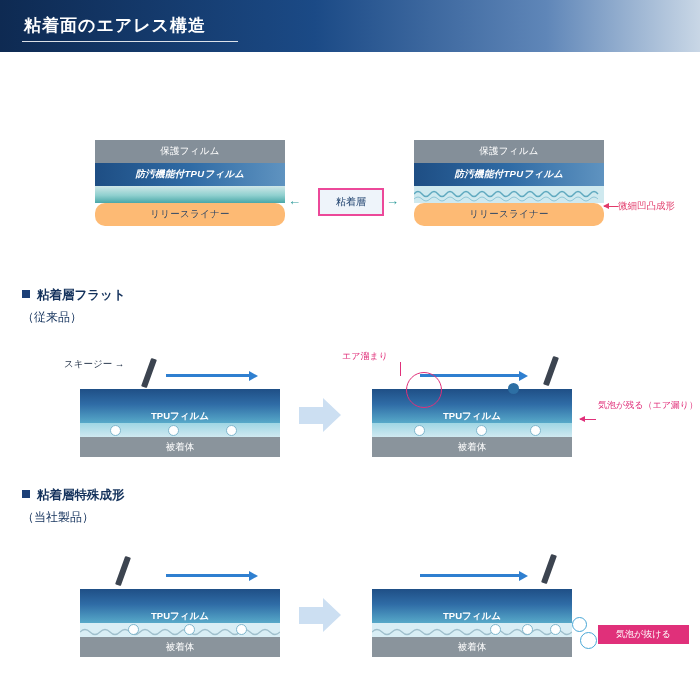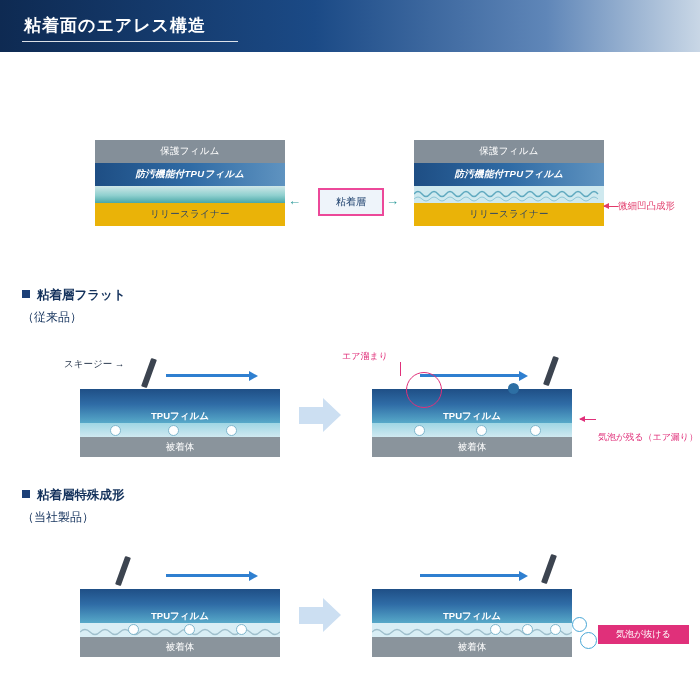--- a/index.html
+++ b/index.html
@@ -46,21 +46,21 @@
   
   .stack{position:absolute;width:190px;}
   .layer{
     position:relative;height:23px;box-sizing:border-box;
     display:flex;align-items:center;justify-content:center;
     font-size:9.5px;color:#ffffff;letter-spacing:.3px;white-space:nowrap;
   }
   .l-protect{background:#848f99;}
   .l-tpu{background:linear-gradient(90deg,#1e4e84 0%,#2f6ba5 50%,#5f93c0 100%);font-weight:bold;font-style:italic;}
   .l-adh-flat{background:linear-gradient(180deg,#cfe7e8 0%,#8fd0cf 55%,#4aa7a8 100%);height:17px;}
-  .l-liner{background:#eab308;color:#2c4566;}
+  .l-liner{background:#fdba74;color:#2c4566;border-radius:10px;}
   .l-adh-wave{height:17px;background:#ffffff;overflow:hidden;}
 
   .leftstack{left:95px;top:140px;}
   .rightstack{left:414px;top:140px;}
 
   .adh-label{
     position:absolute;left:318px;top:188px;width:62px;height:24px;
     border:2px solid #ec4899;background:#eef4fa;color:#1b3e6b;
     font-size:10px;display:flex;align-items:center;justify-content:center;
   }
@@ -233,21 +233,21 @@
         <span>被着体</span>
       </div>
   </div>
   <div class="bubble-dark" style="left:508px;top:383px;"></div>
 
   <div class="circle-hl" style="left:406px;top:372px;"></div>
   <div class="hl-line" style="left:400px;top:362px;width:1.4px;height:14px;"></div>
   <div class="hl-label" style="left:342px;top:350px;">エア溜まり</div>
 
   <div class="note-arrow" style="left:580px;top:419px;width:16px;"></div>
-  <div class="note-red" style="left:598px;top:431px;">気泡が残る（エア漏り）</div>
+  <div class="note-red" style="left:598px;top:399px;">気泡が残る（エア漏り）</div>
 
   <div class="sec-head" style="left:22px;top:487px;">
     <span class="sq"></span><span>粘着層特殊成形</span>
   </div>
   <div class="sec-sub" style="left:22px;top:509px;">（当社製品）</div>
 
   <div class="squeegee" style="left:120px;top:556px;"></div>
   <div class="blue-arrow" style="left:166px;top:574px;width:84px;"></div>
 
   <div class="panel" style="left:80px;top:589px;">

